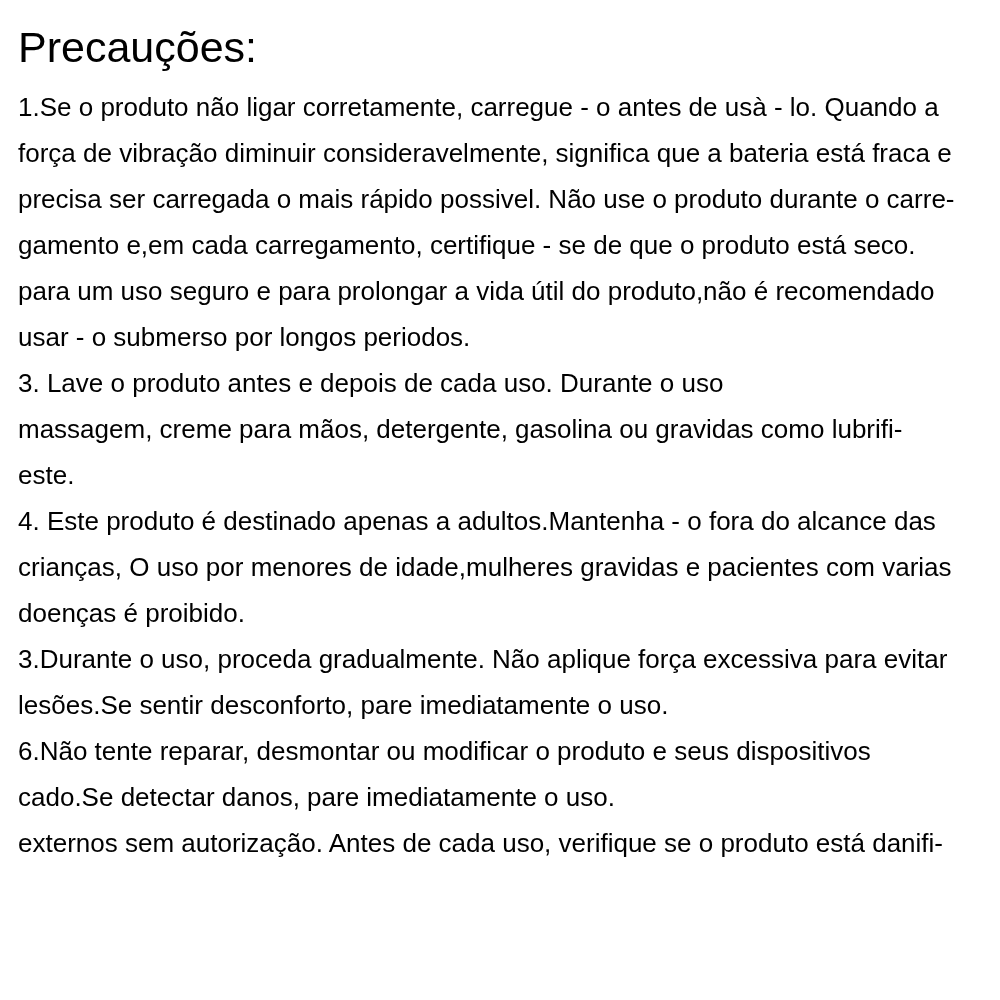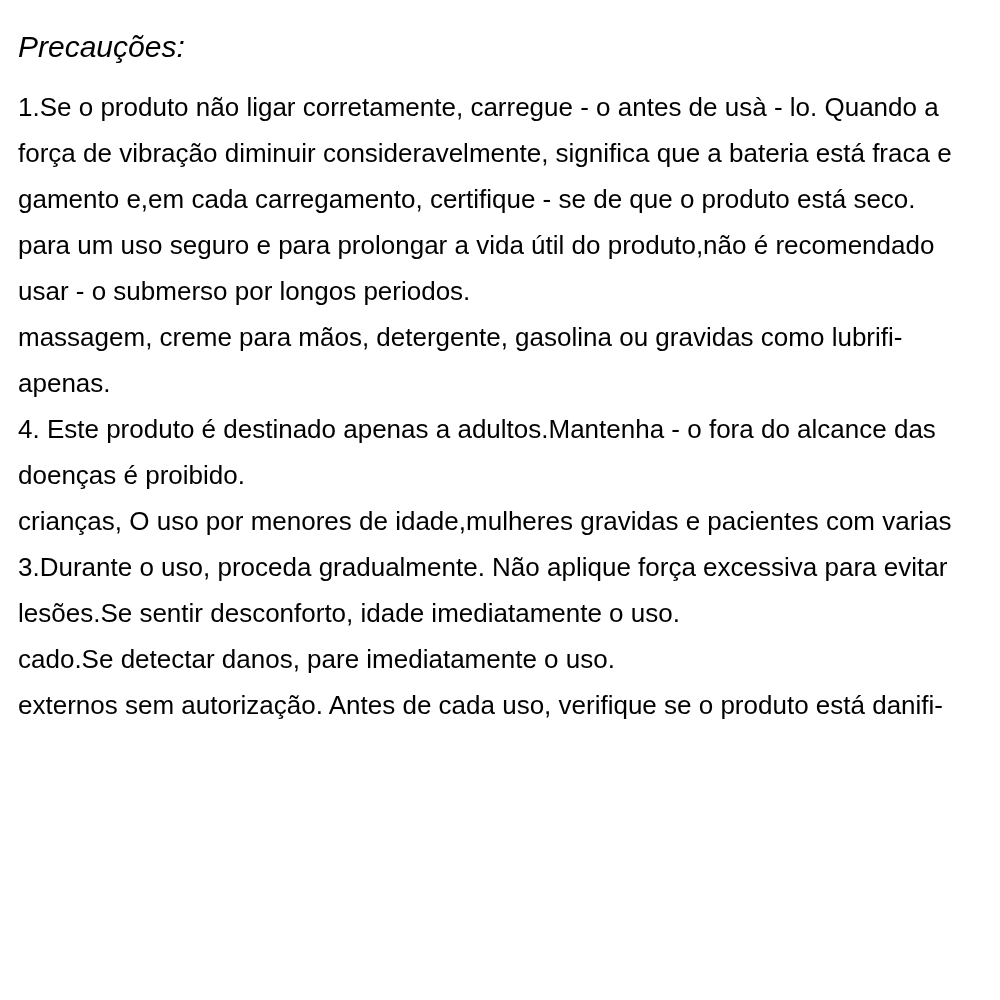--- a/index.html
+++ b/index.html
@@ -11,48 +11,50 @@
     width: 1000px;
     height: 1000px;
     overflow: hidden;
     font-family: "Liberation Sans", sans-serif;
     color: #000000;
   }
   .doc {
     padding: 0 18px 0 18px;
   }
   .doc-title {
-    font-size: 30px;
+    font-size: 43px;
     font-weight: 400;
     line-height: 50px;
     margin: 22px 0 12px 0;
     letter-spacing: 0;
-    font-style: italic;
   }
   .doc-line {
     font-size: 26px;
     font-weight: 400;
     line-height: 46px;
     margin: 0;
     white-space: nowrap;
     letter-spacing: 0;
   }
 </style>
 </head>
 <body>
 
 <div class="doc">
   <h1 class="doc-title">Precauções:</h1>
   <p class="doc-line">1.Se o produto não ligar corretamente, carregue - o antes de usà - lo. Quando a</p>
   <p class="doc-line">força de vibração diminuir consideravelmente, significa que a bateria está fraca e</p>
+  <p class="doc-line">precisa ser carregada o mais rápido possivel. Não use o produto durante o carre-</p>
   <p class="doc-line">gamento e,em cada carregamento, certifique - se de que o produto está seco.</p>
   <p class="doc-line">para um uso seguro e para prolongar a vida útil do produto,não é recomendado</p>
   <p class="doc-line">usar - o submerso por longos periodos.</p>
+  <p class="doc-line">3. Lave o produto antes e depois de cada uso. Durante o uso</p>
   <p class="doc-line">massagem, creme para mãos, detergente, gasolina ou gravidas como lubrifi-</p>
-  <p class="doc-line">apenas.</p>
+  <p class="doc-line">este.</p>
   <p class="doc-line">4. Este produto é destinado apenas a adultos.Mantenha - o fora do alcance das</p>
+  <p class="doc-line">crianças, O uso por menores de idade,mulheres gravidas e pacientes com varias</p>
   <p class="doc-line">doenças é proibido.</p>
-  <p class="doc-line">crianças, O uso por menores de idade,mulheres gravidas e pacientes com varias</p>
   <p class="doc-line">3.Durante o uso, proceda gradualmente. Não aplique força excessiva para evitar</p>
-  <p class="doc-line">lesões.Se sentir desconforto, idade imediatamente o uso.</p>
+  <p class="doc-line">lesões.Se sentir desconforto, pare imediatamente o uso.</p>
+  <p class="doc-line">6.Não tente reparar, desmontar ou modificar o produto e seus dispositivos</p>
   <p class="doc-line">cado.Se detectar danos, pare imediatamente o uso.</p>
   <p class="doc-line">externos sem autorização. Antes de cada uso, verifique se o produto está danifi-</p>
 </div>
 
 </body></html>

